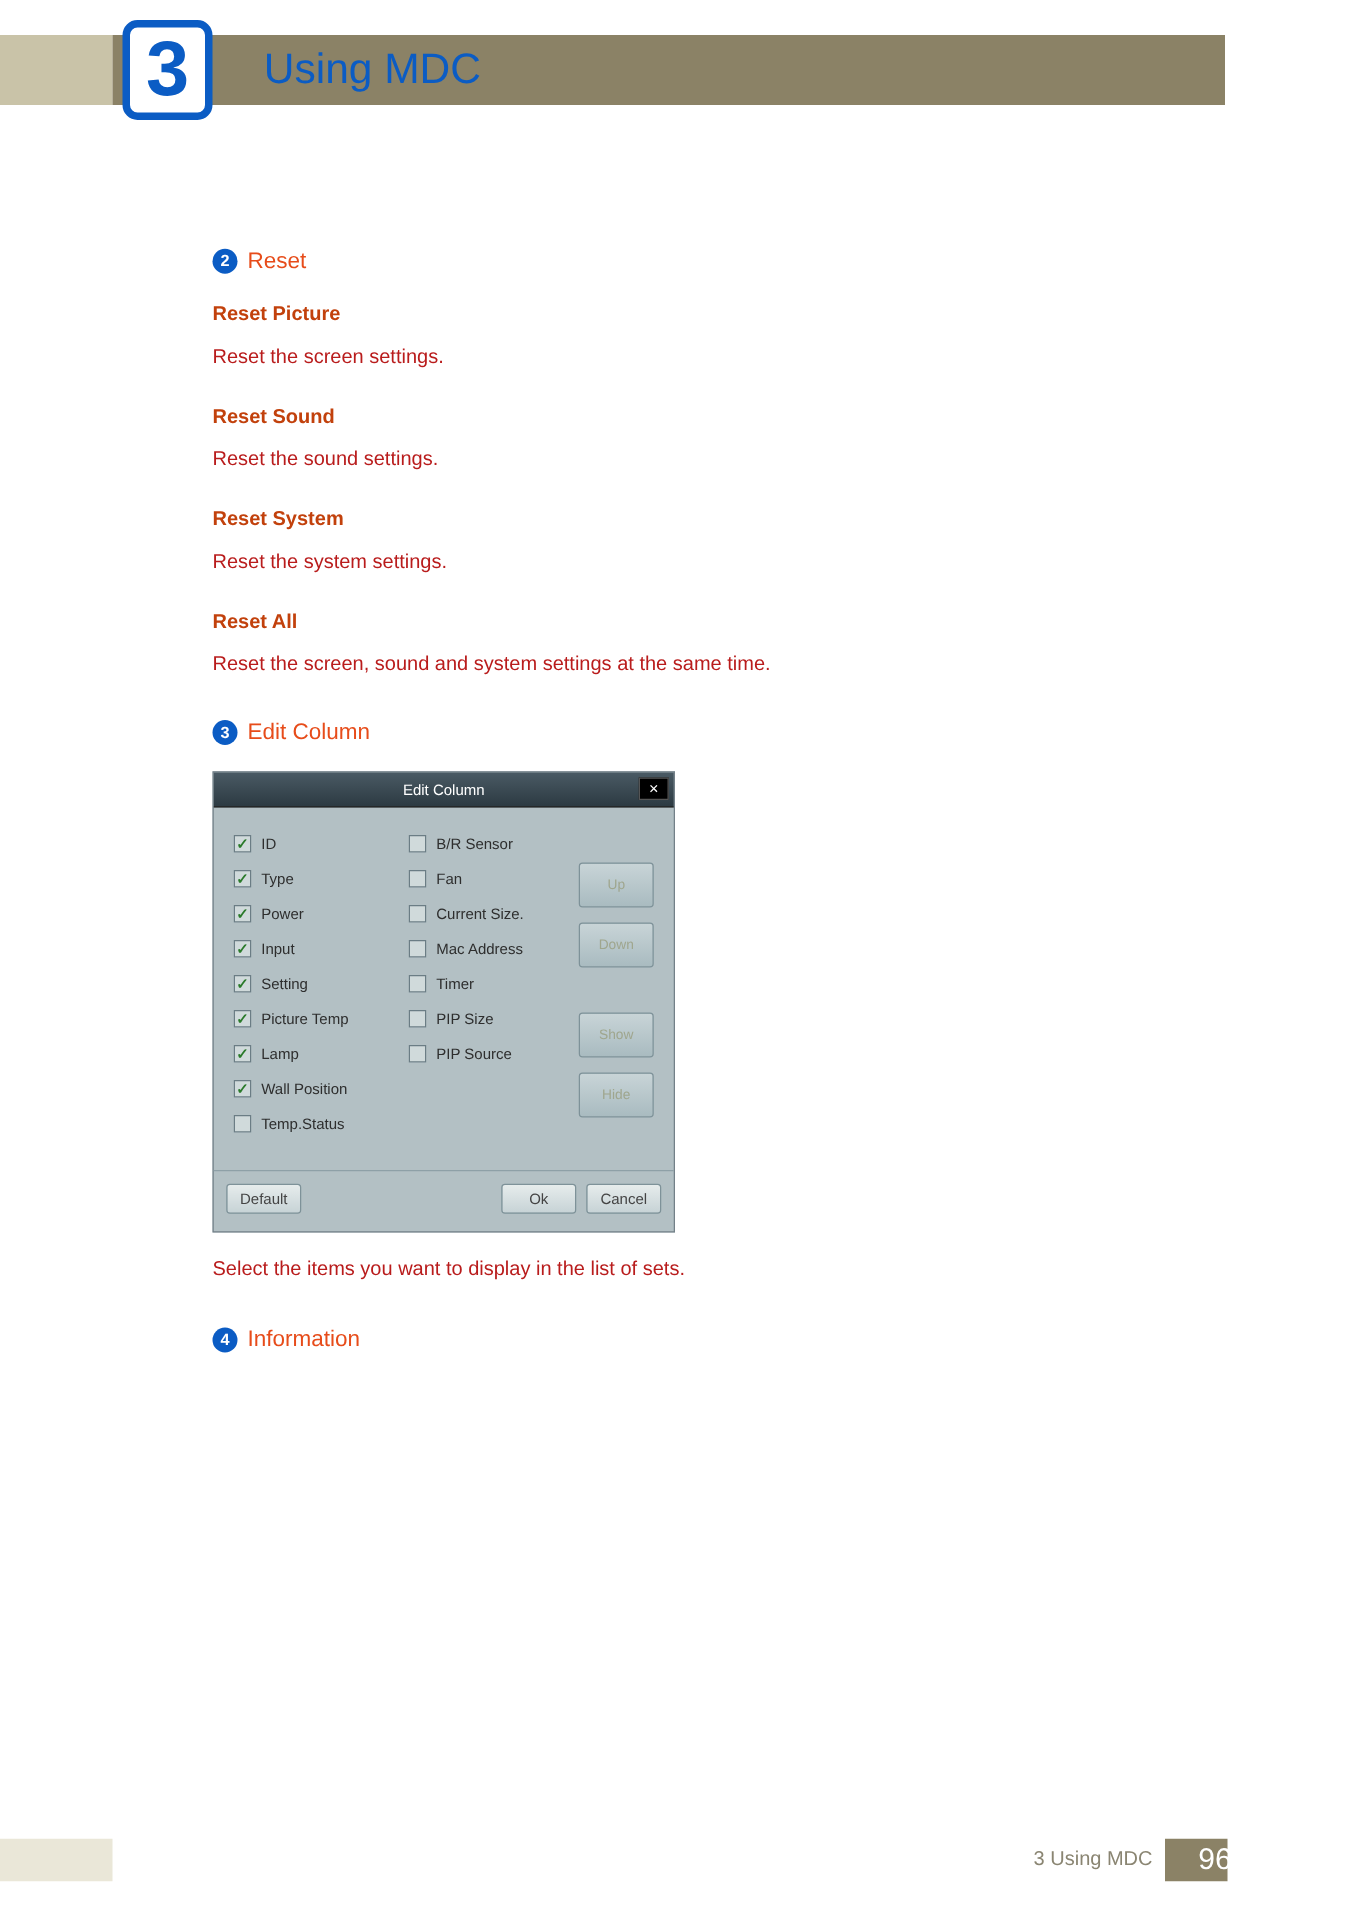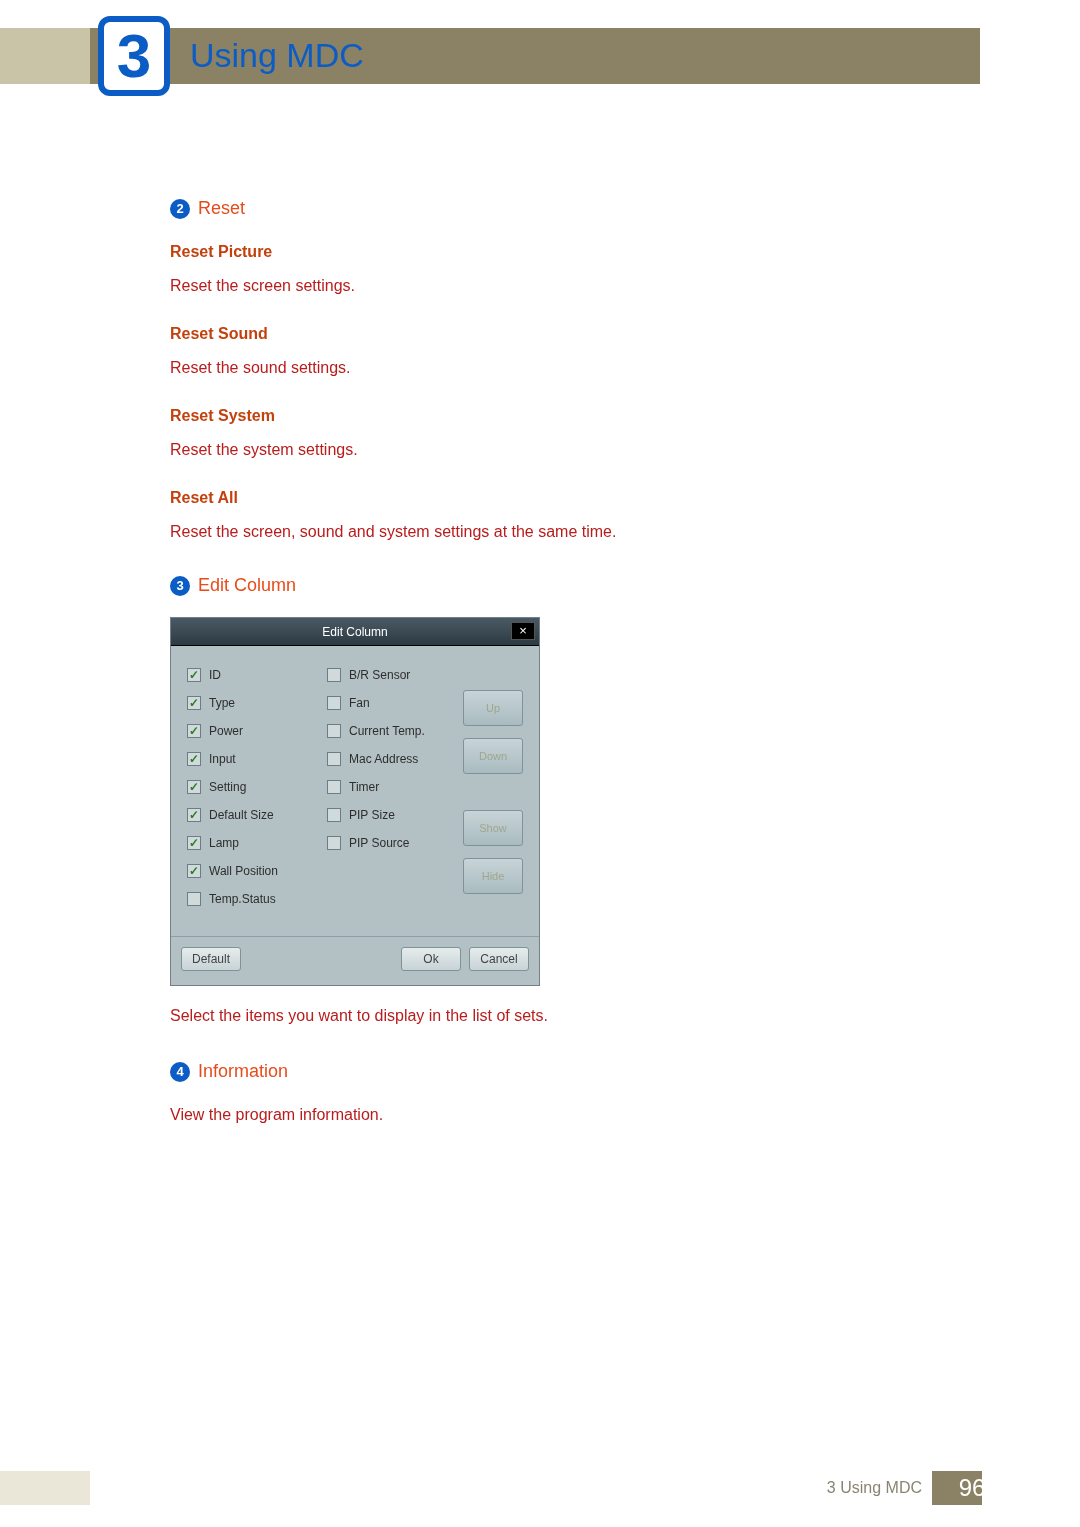--- a/index.html
+++ b/index.html
@@ -42,21 +42,21 @@
   }
   .chapter-num {
     font-size: 62px;
     font-weight: 700;
     color: #0b5cc4;
     line-height: 1;
   }
   .chapter-title {
     position: absolute;
     top: 36px;
-    left: 190px;
+    left: 211px;
     font-size: 34px;
     color: #0b5cc4;
   }
   .content {
     position: absolute;
     top: 195px;
     left: 170px;
     width: 760px;
     font-size: 16px;
     line-height: 1.5;
@@ -279,21 +279,21 @@
         <div class="chk-row">
             <span class="chk on"></span>
             <span>Input</span>
           </div>
         <div class="chk-row">
             <span class="chk on"></span>
             <span>Setting</span>
           </div>
         <div class="chk-row">
             <span class="chk on"></span>
-            <span>Default Size</span>
+            <span>Picture Temp</span>
           </div>
         <div class="chk-row">
             <span class="chk on"></span>
             <span>Lamp</span>
           </div>
         <div class="chk-row">
             <span class="chk on"></span>
             <span>Wall Position</span>
           </div>
         <div class="chk-row">
@@ -305,21 +305,21 @@
         <div class="chk-row">
             <span class="chk"></span>
             <span>B/R Sensor</span>
           </div>
         <div class="chk-row">
             <span class="chk"></span>
             <span>Fan</span>
           </div>
         <div class="chk-row">
             <span class="chk"></span>
-            <span>Current Temp.</span>
+            <span>Current Size.</span>
           </div>
         <div class="chk-row">
             <span class="chk"></span>
             <span>Mac Address</span>
           </div>
         <div class="chk-row">
             <span class="chk"></span>
             <span>Timer</span>
           </div>
         <div class="chk-row">
@@ -345,21 +345,20 @@
       <div class="btn-foot">Cancel</div>
     </div>
   </div>
 
   <div class="para">Select the items you want to display in the list of sets.</div>
 
   <div class="sec-head sec4">
     <span class="num-circle">4</span>
     <span>Information</span>
   </div>
-  <div class="para">View the program information.</div>
 
 </div>
 
 <div class="page-foot">
   <div class="foot-light"></div>
   <div class="foot-fill"></div>
   <div class="foot-label">3 Using MDC</div>
   <div class="foot-page-box">96</div>
 </div>
 

